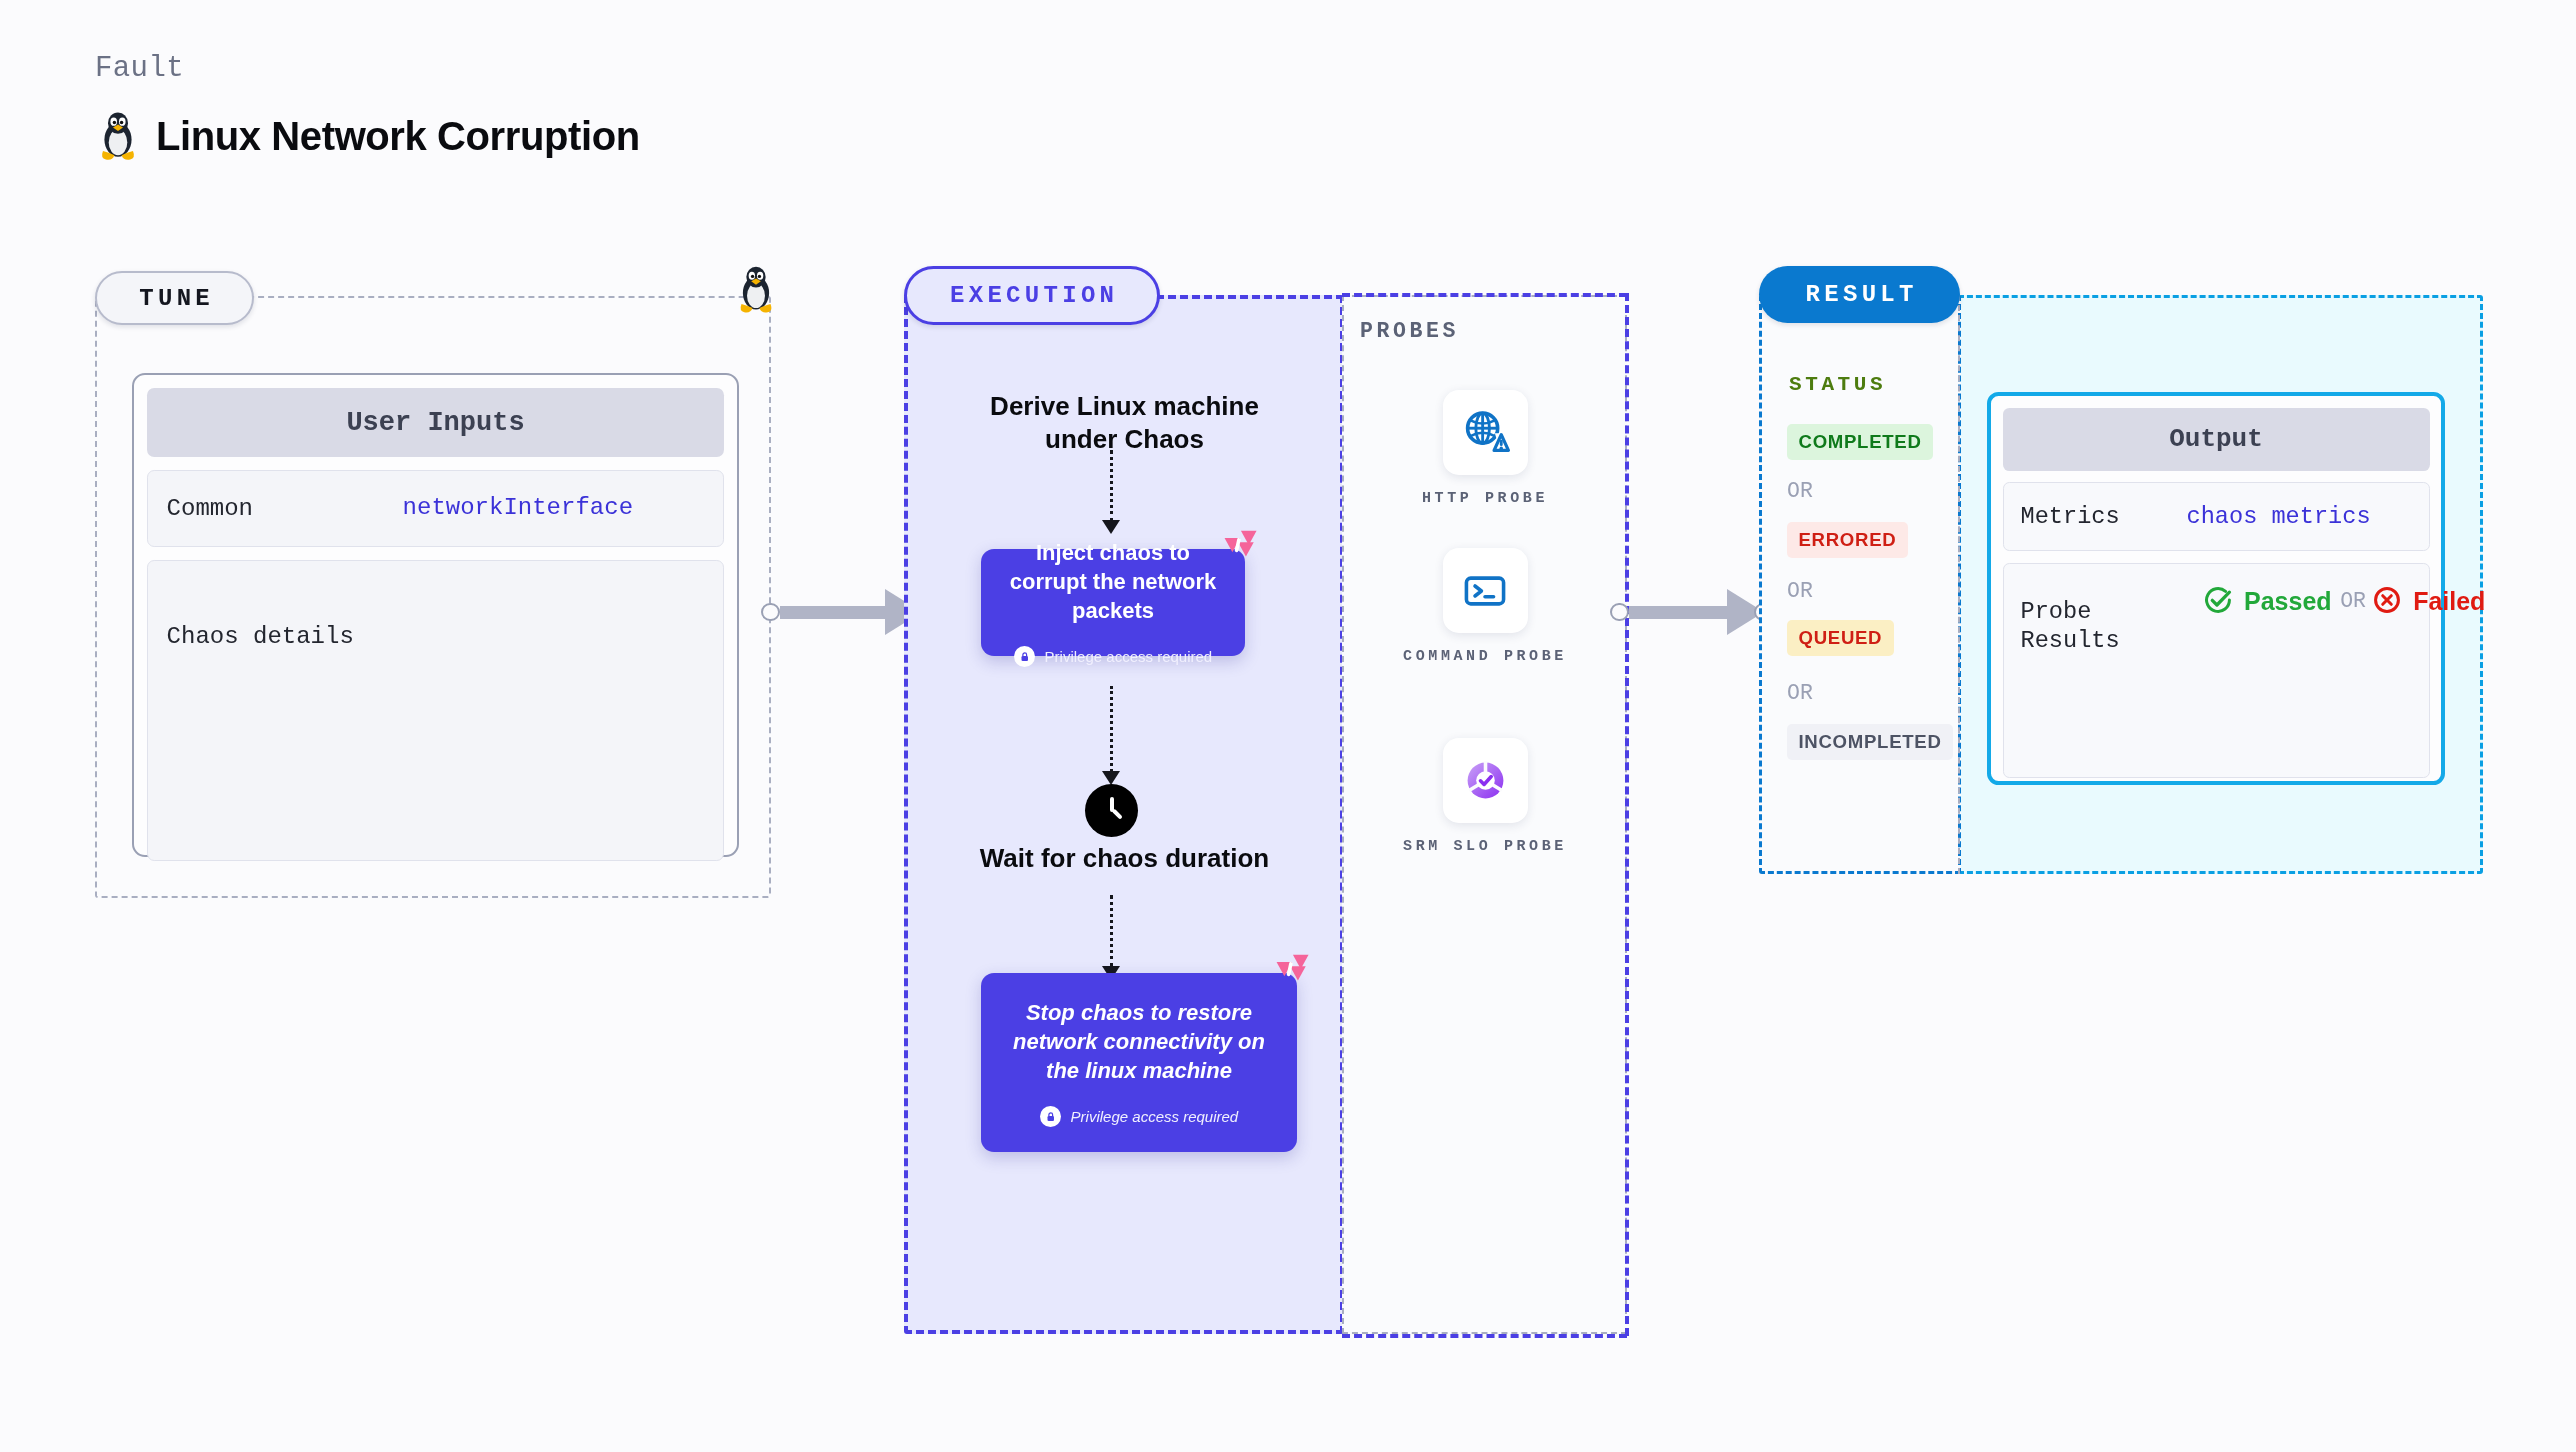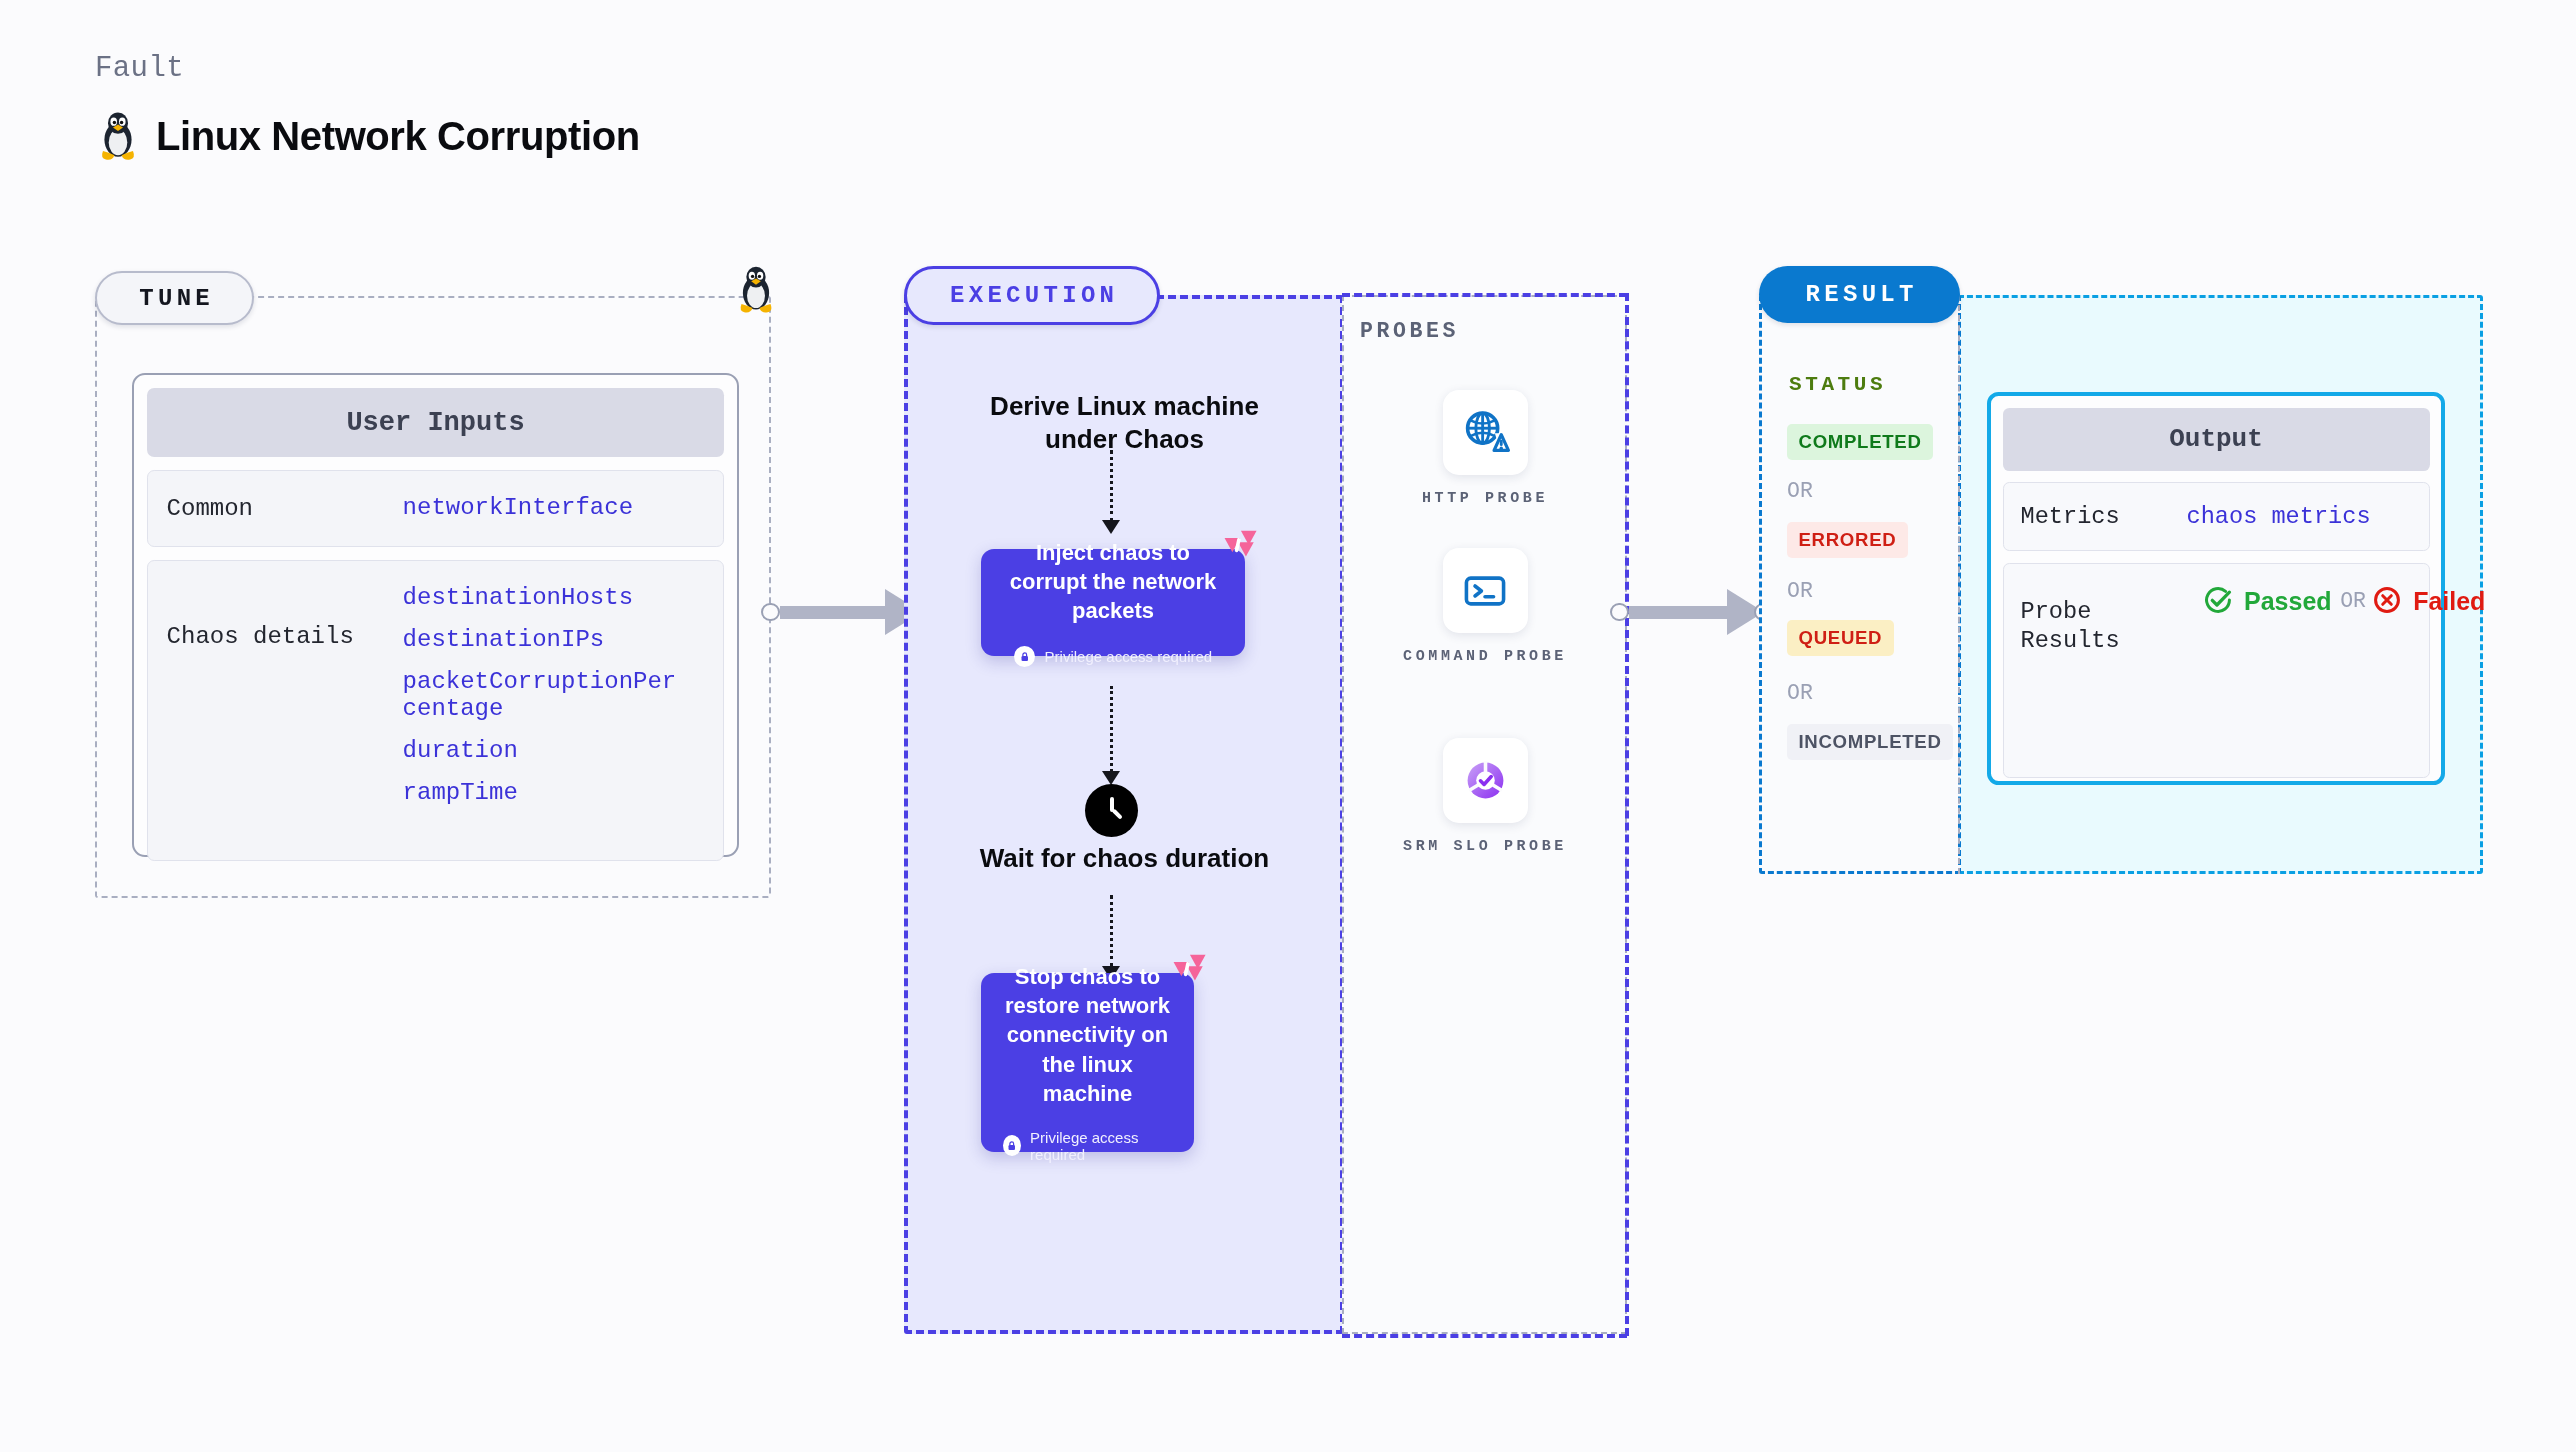--- a/index.html
+++ b/index.html
@@ -169,21 +169,21 @@
   #arrowhead-1 { top: 771px; }
   #arrowhead-2 { top: 966px; }
 
   .chaos-box {
     position: absolute; background: #4b3fe4; border-radius: 13px;
     box-shadow: 0 5.7px 15.8px rgba(45,40,150,.22);
     display: flex; flex-direction: column; align-items: center;
     justify-content: center; padding: 15.8px 21.5px;
   }
   #chaos-box-0 { left: 981px; top: 549px; width: 264px; height: 80px; }
-  #chaos-box-1 { left: 981px; top: 973px; width: 213px; height: 166px; }
+  #chaos-box-1 { left: 981px; top: 973px; width: 316px; height: 166px; font-style: italic; }
   .chaos-box-title {
     color: #ffffff; font-size: 22px; font-weight: bold;
     text-align: center; line-height: 1.32;
   }
   .priv-row {
     margin-top: 21px; display: flex; align-items: center; gap: 9.3px;
   }
   .priv-text { color: #f1f0fe; font-size: 15px; }
   .lock-dot {
     width: 21.5px; height: 21.5px; border-radius: 50%; background: #fff;
@@ -348,27 +348,20 @@
 
   <div class="input-group" id="group-common">
     <div class="input-group-label">Common</div>
     <div class="input-group-values">
       <span>networkInterface</span>
     </div>
   </div>
 
   <div class="input-group" id="group-chaos">
     <div class="input-group-label">Chaos details</div>
-    <div class="input-group-values">
-      <span>destinationHosts</span>
-      <span>destinationIPs</span>
-      <span>packetCorruptionPercentage</span>
-      <span>duration</span>
-      <span>rampTime</span>
-    </div>
   </div>
 </div>
 
 <div class="connector" id="connector-0">
   <div class="conn-dot"></div>
   <div class="conn-line"></div>
   <div class="conn-head"></div>
   <div class="conn-dot" style="margin-left:-10px"></div>
 </div>
 

